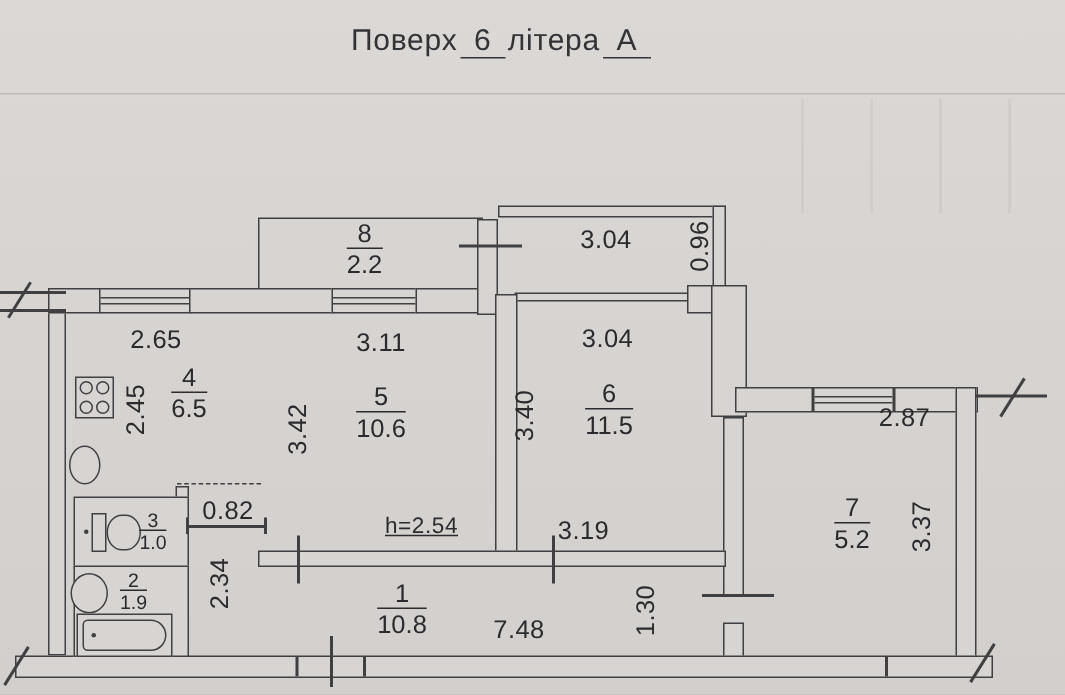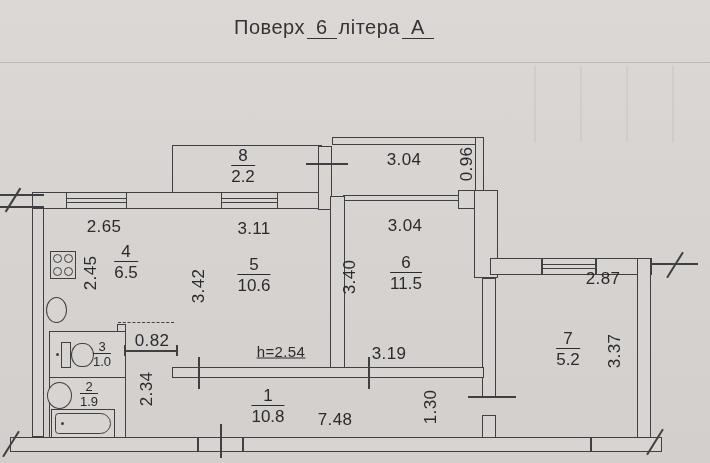--- a/index.html
+++ b/index.html
@@ -163,18 +163,18 @@
   <div class="lbl vert" style="left:147px;top:389px;">2.34</div>
   <div class="lbl" style="left:254px;top:229px;">3.11</div>
   <div class="lbl vert" style="left:199px;top:286px;">3.42</div>
   <div class="lbl" style="left:404px;top:160px;">3.04</div>
   <div class="lbl vert" style="left:467px;top:164px;">0.96</div>
   <div class="lbl" style="left:405px;top:226px;">3.04</div>
   <div class="lbl vert" style="left:350px;top:277px;">3.40</div>
   <div class="lbl" style="left:389px;top:354px;">3.19</div>
   <div class="lbl" style="left:567px;top:279px;margin-left:36px;">2.87</div>
   <div class="lbl vert" style="left:615px;top:351px;">3.37</div>
-  <div class="lbl" style="left:335px;top:420px;">7.48</div>
+  <div class="lbl" style="left:346px;top:420px;">7.48</div>
   <div class="lbl vert" style="left:431px;top:407px;">1.30</div>
 
   <div class="hnote" style="left:281px;top:351px;">h=2.54</div>
 
 </div>
 
 </body></html>

